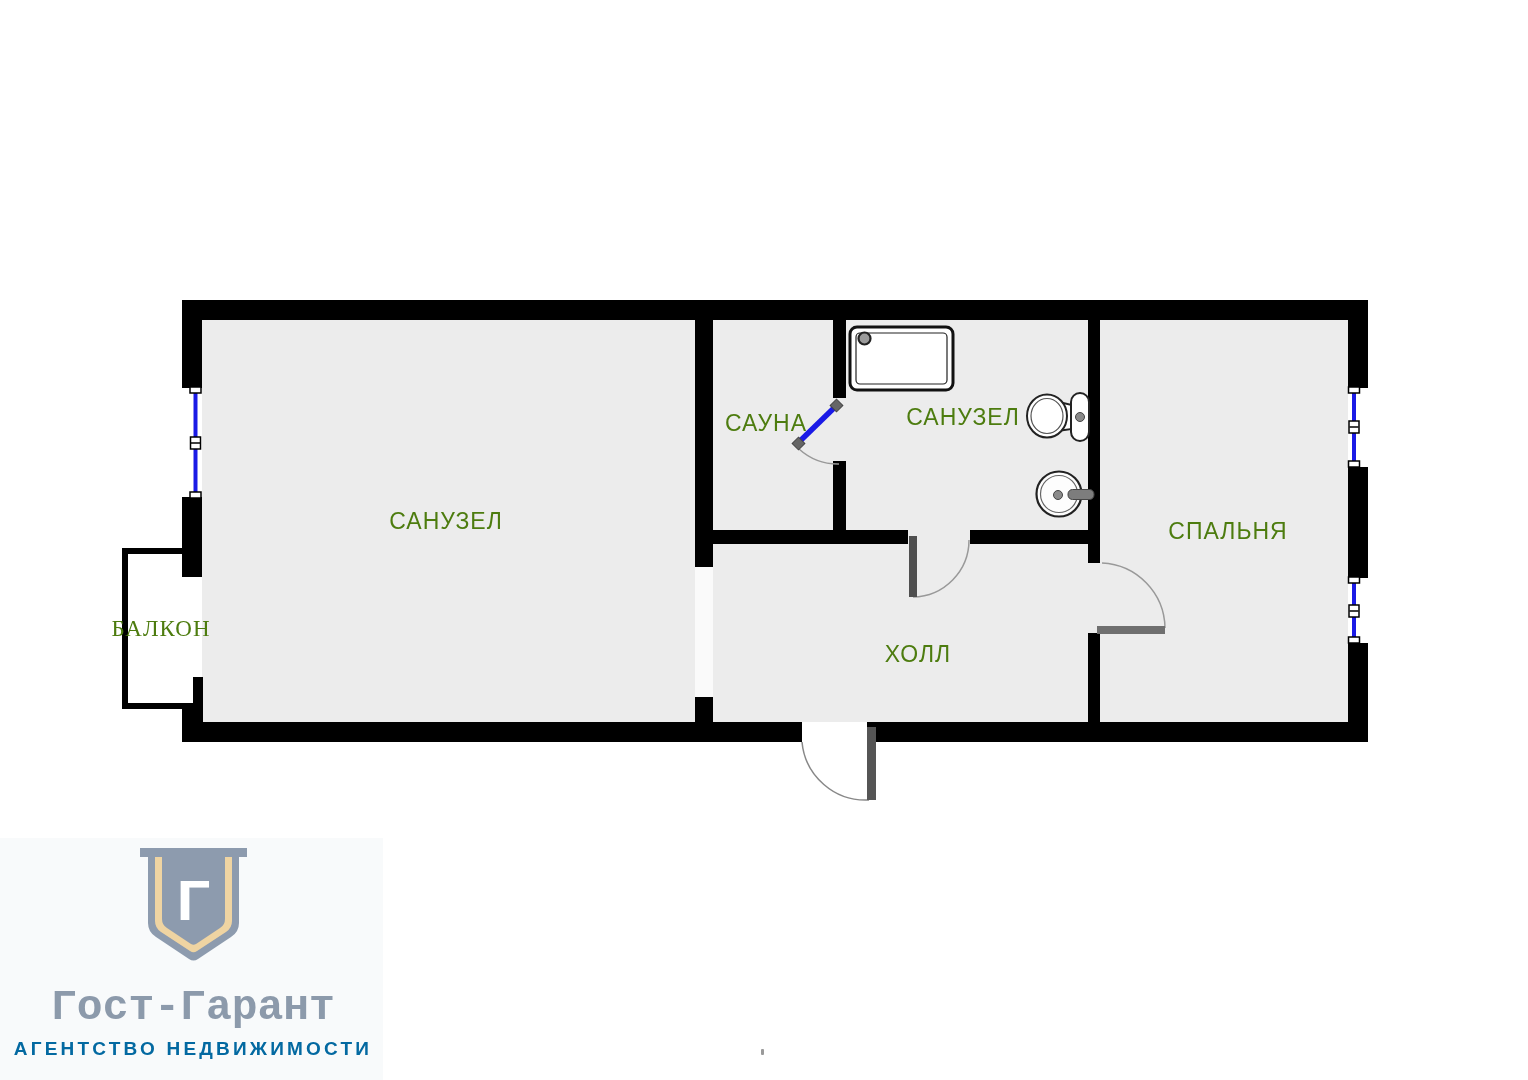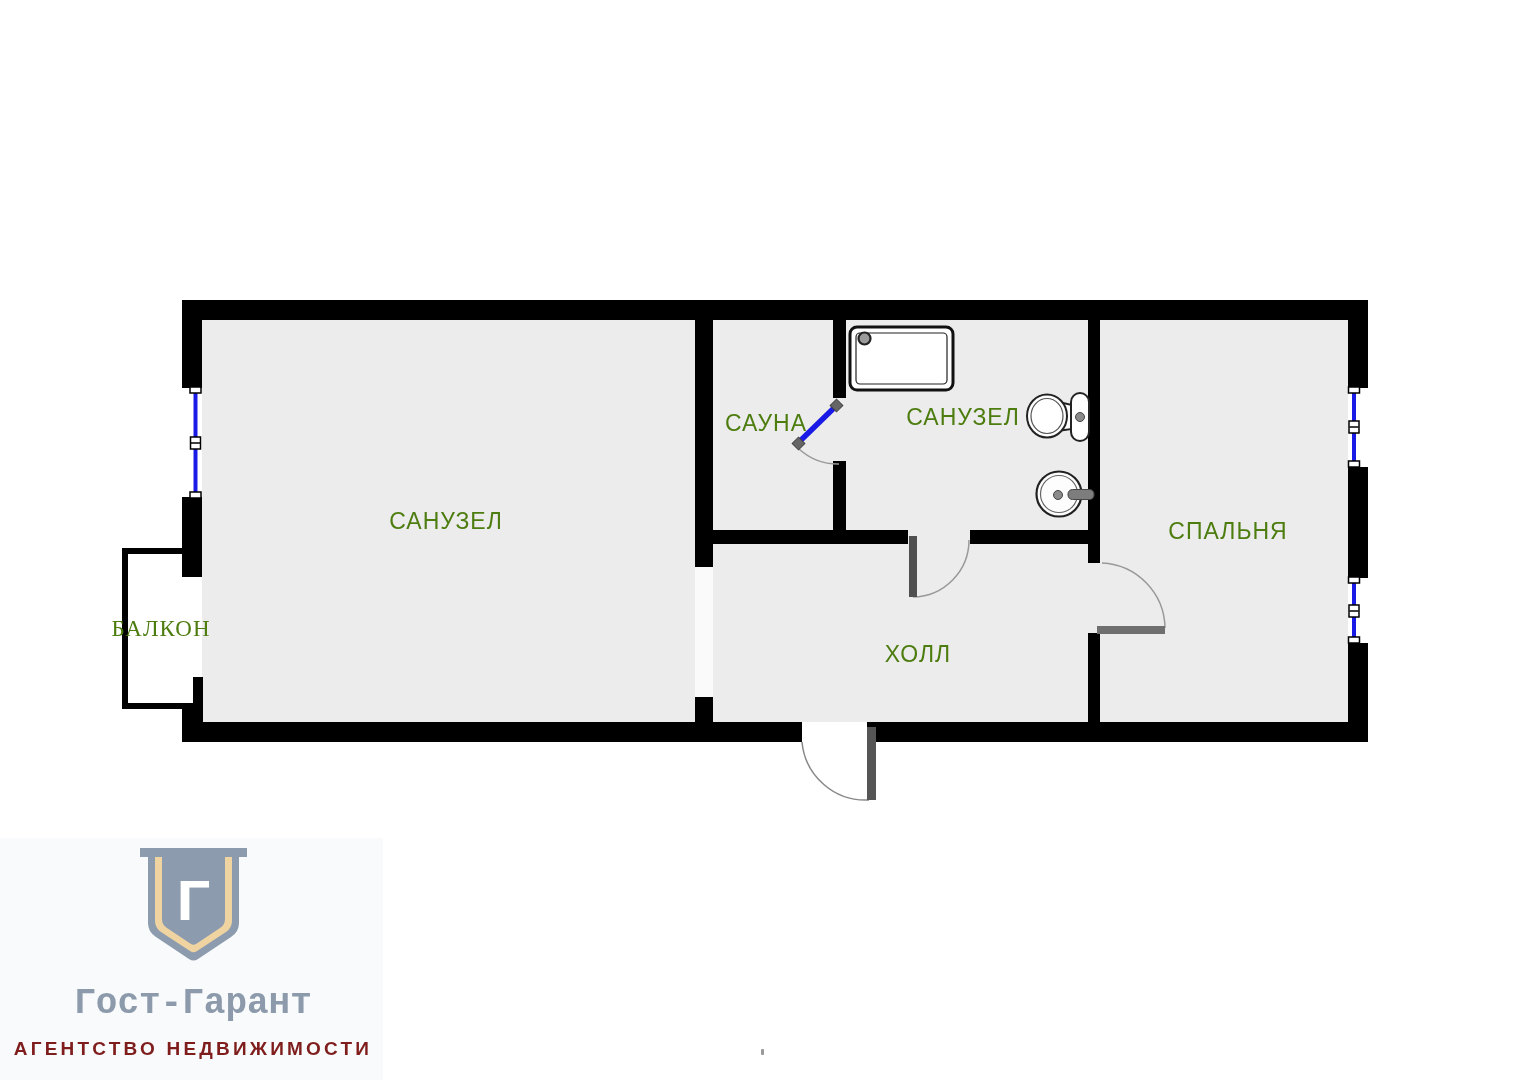--- a/index.html
+++ b/index.html
@@ -46,24 +46,24 @@
   .lbl-bath{left:963px;top:417px;}
   .lbl-bedroom{left:1228px;top:522px;margin-top:9px;}
   .lbl-hall{left:918px;top:635px;margin-top:19px;}
   .lbl-balcony{left:161px;top:629px;font-family:Liberation Serif, serif;}
   
   .overlay{left:0;top:0;z-index:5;pointer-events:none;}
   
   .logo-panel{left:0;top:838px;width:383px;height:242px;background:#f8fafb;z-index:0;}
   .logo-shield{left:140px;top:848px;z-index:7;}
   .logo-title{left:0;top:983px;width:386px;text-align:center;z-index:7;
-              font-family:"Liberation Mono",monospace;font-weight:bold;font-size:36px;
+              font-family:"Liberation Mono",monospace;font-weight:bold;font-size:43px;
               color:#8c9aab;}
   .logo-subtitle{left:0;top:1038px;width:386px;text-align:center;z-index:7;
-              font-weight:bold;font-size:19px;letter-spacing:3.2px;color:#7f1d1d;}
+              font-weight:bold;font-size:19px;letter-spacing:3.2px;color:#0369a1;}
   .dot-artifact{left:761px;top:1049px;width:3px;height:6px;background:#9a9a9a;
               border-radius:1px;z-index:7;}
 </style>
 </head>
 <body>
 
 <div class="canvas">
 
   <div class="abs logo-panel"></div>
 

